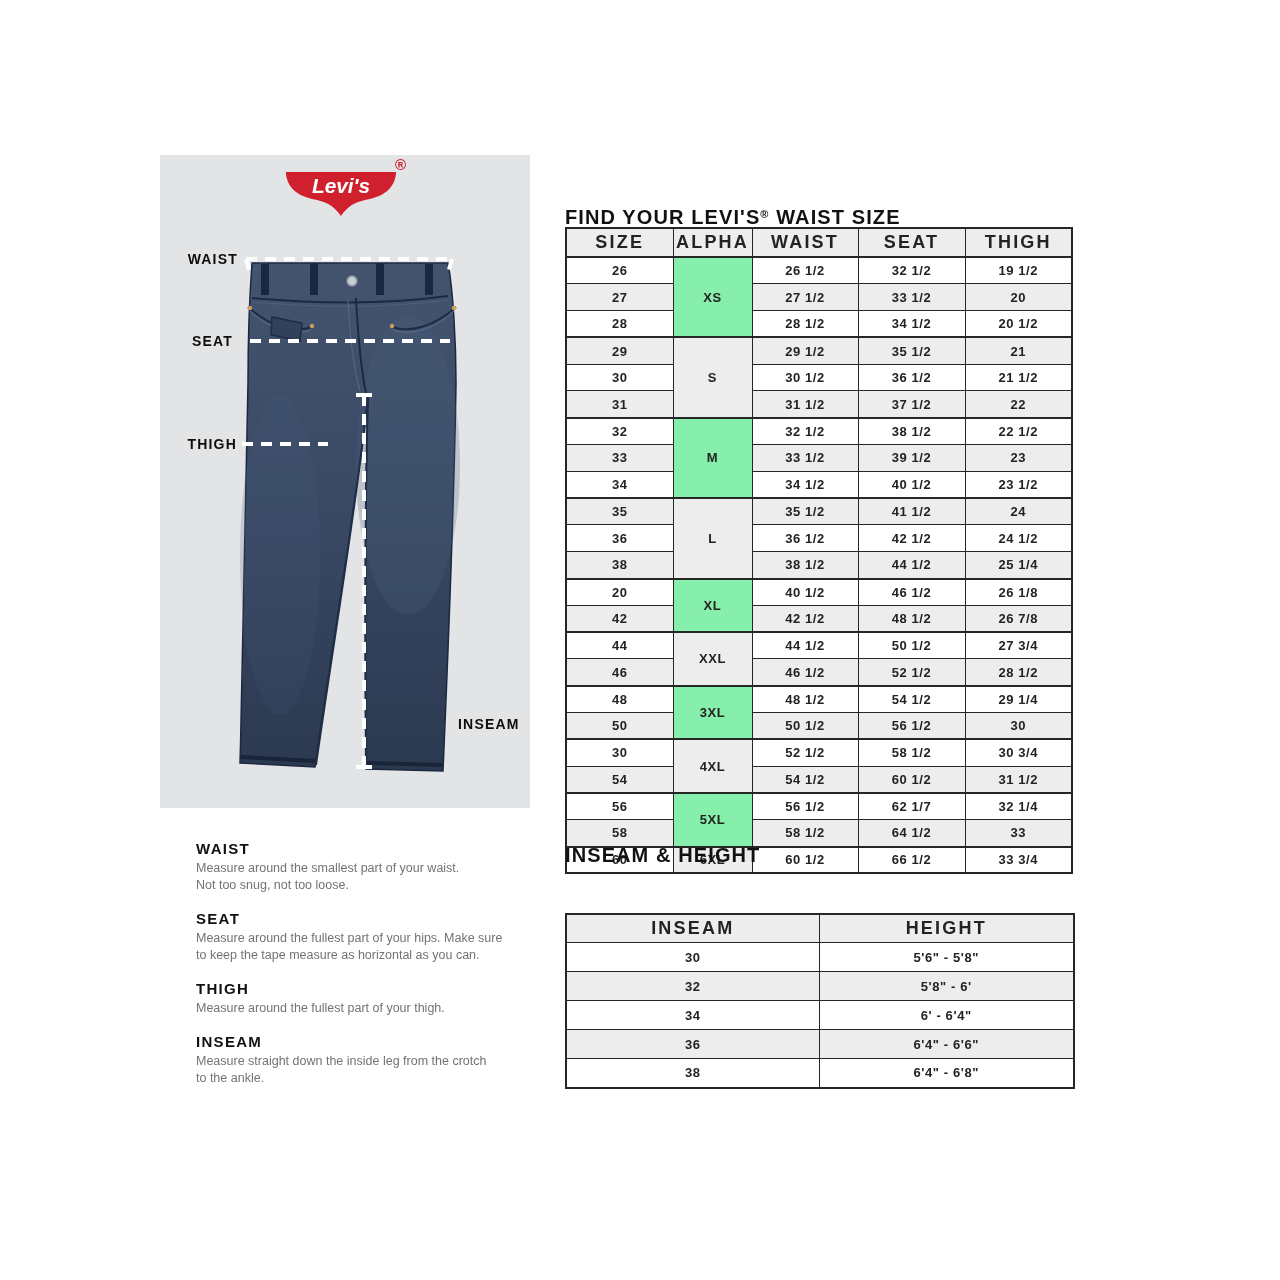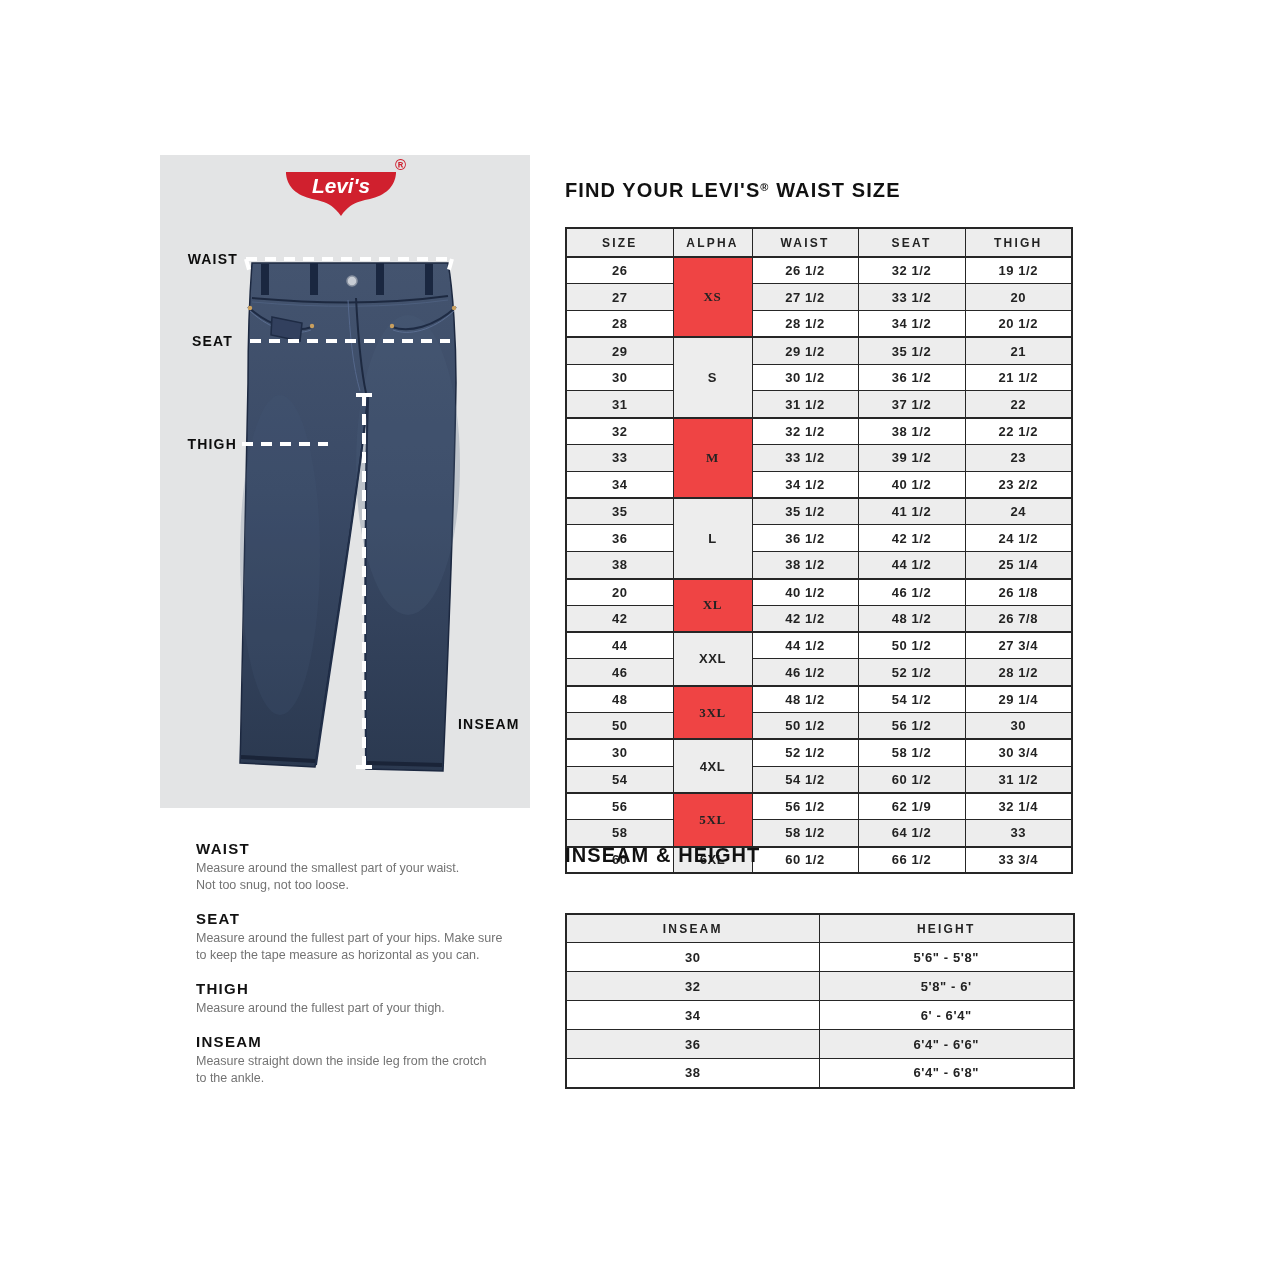--- a/index.html
+++ b/index.html
@@ -16,27 +16,27 @@
   .mlabel.right{text-align:right;}
 
   
   .sec-title{position:absolute;font-size:20px;font-weight:800;letter-spacing:1.1px;color:#111;white-space:nowrap;}
   .sec-title .reg-sup{font-size:11px;vertical-align:6px;font-weight:800;}
 
   
   table{border-collapse:collapse;table-layout:fixed;position:absolute;background:#fff;}
   th,td{border:1px solid #262626;text-align:center;vertical-align:middle;
         font-weight:bold;color:#232323;padding:0;}
-  th{background:#ededed;font-size:12px;letter-spacing:2.2px;height:27px;}
+  th{background:#ededed;font-size:18px;letter-spacing:2.2px;height:27px;}
   td{font-size:13px;letter-spacing:0.6px;}
   .t1{left:565px;top:227px;width:508px;border:2px solid #262626;}
   .t1 tbody tr{height:26.8px;margin-top:48px;}
   .t1 tbody tr:nth-child(even) td{background:#ededed;}
   .t1 tr.gs td{border-top:2px solid #262626;}
-  .t1 td.alpha.aw{background:#ef4444;font-family:Liberation Serif, serif;}
+  .t1 td.alpha.aw{background:#86efac;}
   .t1 td.alpha.ag{background:#ededed;}
   .t2{left:565px;top:913px;width:508px;border:2px solid #262626;}
   .t2 tbody tr{height:29px;}
   .t2 tbody tr:nth-child(even) td{background:#ededed;}
 
   
   .guide{position:absolute;left:196px;top:840px;width:352px;}
   .guide .g-head{font-size:15px;font-weight:800;letter-spacing:1.3px;margin:0 0 3px 0;color:#111;}
   .guide .g-line{font-size:12.5px;line-height:17px;font-weight:500;color:#737373;display:block;}
   .guide .g-sec{margin-bottom:16px;}
@@ -115,21 +115,21 @@
         <path d="M196,612 L212,612"></path>
       </g>
     </svg>
 
     <div class="mlabel right" style="left:20px;top:96px;width:58px;">WAIST</div>
     <div class="mlabel right" style="left:20px;top:178px;width:53px;">SEAT</div>
     <div class="mlabel right" style="left:18px;top:281px;width:59px;">THIGH</div>
     <div class="mlabel" style="left:298px;top:561px;">INSEAM</div>
   </div>
 
-  <div class="sec-title" style="left:565px;top:179px;text-align:right;">
+  <div class="sec-title" style="left:565px;top:206px;text-align:right;">
     <span>FIND YOUR LEVI'S</span><span class="reg-sup">®</span><span> WAIST SIZE</span>
   </div>
 
   <table class="t1">
     <colgroup>
         <col style="width:107px">
         <col style="width:79px">
         <col style="width:106px">
         <col style="width:107px">
         <col style="width:107px">
@@ -192,21 +192,21 @@
       <tr>
         <td>33</td>
         <td>33 1/2</td>
         <td>39 1/2</td>
         <td>23</td>
       </tr>
       <tr>
         <td>34</td>
         <td>34 1/2</td>
         <td>40 1/2</td>
-        <td>23 2/2</td>
+        <td>23 1/2</td>
       </tr>
       <tr class="gs">
         <td>35</td>
         <td class="alpha ag" rowspan="3">L</td>
         <td>35 1/2</td>
         <td>41 1/2</td>
         <td>24</td>
       </tr>
       <tr>
         <td>36</td>
@@ -269,21 +269,21 @@
       <tr>
         <td>54</td>
         <td>54 1/2</td>
         <td>60 1/2</td>
         <td>31 1/2</td>
       </tr>
       <tr class="gs">
         <td>56</td>
         <td class="alpha aw" rowspan="2">5XL</td>
         <td>56 1/2</td>
-        <td>62 1/9</td>
+        <td>62 1/7</td>
         <td>32 1/4</td>
       </tr>
       <tr>
         <td>58</td>
         <td>58 1/2</td>
         <td>64 1/2</td>
         <td>33</td>
       </tr>
       <tr class="gs">
         <td>60</td>

